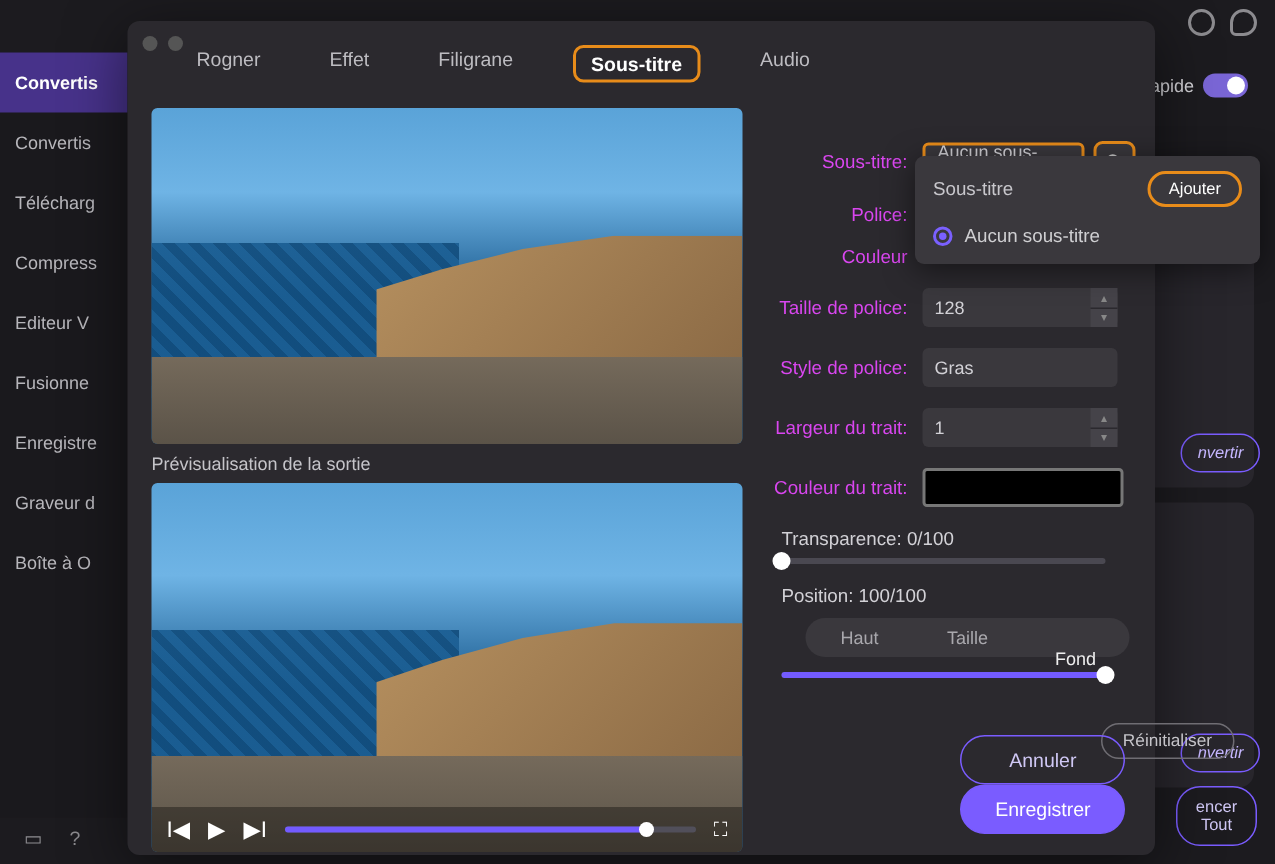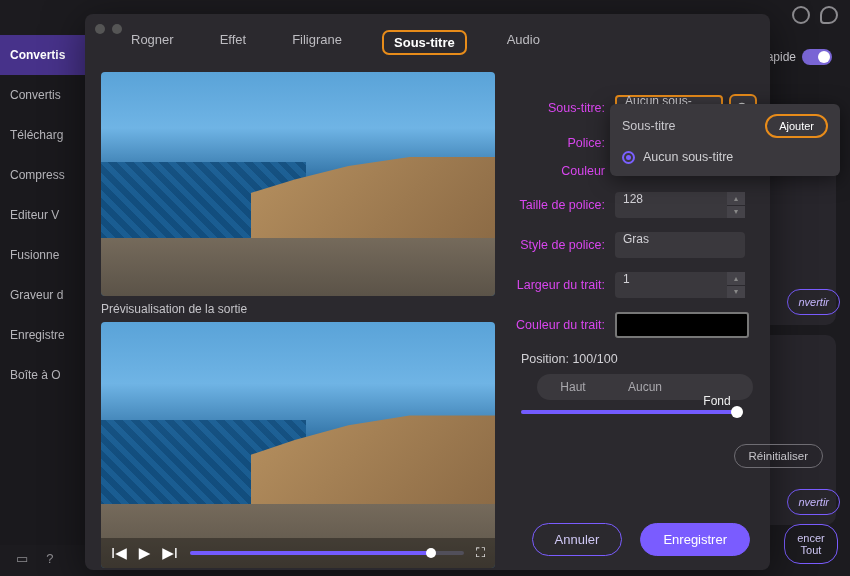--- a/index.html
+++ b/index.html
@@ -42,21 +42,21 @@
   .progress .thumb { position:absolute; left:88%; top:50%; transform:translate(-50%,-50%); width:10px; height:10px; background:#fff; border-radius:50%; }
   .fullscr { color:#fff; font-size:13px; }
 
   .settings { position:absolute; top: 80px; left: 420px; width: 330px; font-size: 12.5px; color:#d2d1d6; }
   .row { display:flex; align-items:center; margin-bottom: 14px; }
   .row .lbl { width: 110px; text-align:right; padding-right: 10px; color:#d946ef; }
   .dropdown { flex: 0 0 108px; height: 26px; background:#3a383d; border-radius:4px; display:flex; align-items:center; justify-content:space-between; padding:0 8px; font-size:12px; border: 2px solid #e88c1a; }
   .dropdown .chev { font-size:10px; color:#999; }
   .search-btn { margin-left:6px; width:28px; height:28px; border:2px solid #e88c1a; border-radius:6px; display:flex; align-items:center; justify-content:center; background:#3a383d; }
   .search-btn svg { width:14px; height:14px; stroke:#ccc; fill:none; }
-  .num-input { width: 130px; height: 26px; background:#3a383d; border-radius:4px; display:flex; padding:0 8px; font-size:12px; position:relative; }
+  .num-input { width: 130px; height: 26px; background:#3a383d; border-radius:4px; display:flex; align-items:center; padding:0 8px; font-size:12px; position:relative; }
   .spinner { position:absolute; right:0; top:0; width:18px; height:26px; display:flex; flex-direction:column; }
   .spinner div { flex:1; display:flex; align-items:center; justify-content:center; font-size:8px; color:#888; background:#454349; }
   .spinner div:first-child { border-bottom:1px solid #2b292e; }
   .color-sw { width: 134px; height: 26px; border:2px solid #777; border-radius:3px; background:#000; }
   .slider-row { margin-bottom: 14px; padding-left: 16px; }
   .slider-label { font-size:12.5px; margin-bottom: 6px; }
   .slider { width: 216px; height:4px; background:#4a4851; border-radius:3px; position:relative; }
   .slider .fill { position:absolute; left:0; top:0; height:100%; background:#735bff; border-radius:3px; }
   .slider .thumb { position:absolute; top:50%; transform:translate(-50%,-50%); width:12px; height:12px; background:#fff; border-radius:50%; }
   .seg { display:flex; width: 216px; height:26px; background:#3a383d; border-radius:14px; margin-left:16px; margin-top:8px; }
@@ -65,38 +65,38 @@
   .reset-btn { float:right; margin-top: 16px; margin-right: 12px; font-size:11.5px; border:1px solid #6f6d73; background:transparent; color:#c5c4c9; border-radius:14px; padding:5px 14px; }
 
   .popup { position:absolute; top: 104px; left: 610px; width: 230px; background:#3a383d; border-radius:6px; box-shadow: 0 4px 20px rgba(0,0,0,0.5); padding: 10px 12px 12px; z-index: 30; }
   .popup-head { display:flex; justify-content:space-between; align-items:center; }
   .popup-head span { font-size:12.5px; color:#c8c7cc; }
   .add-btn { border:2px solid #e88c1a; background:transparent; color:#fff; font-size:11px; border-radius:12px; padding:4px 12px; }
   .popup-opt { display:flex; align-items:center; gap:8px; margin-top:12px; font-size:12.5px; }
   .radio { width:13px; height:13px; border-radius:50%; border:2px solid #7a60ff; display:inline-block; position:relative; }
   .radio::after { content:""; position:absolute; inset:2px; background:#7a60ff; border-radius:50%; }
 
-  .modal-footer { position:absolute; bottom: 14px; right: 20px; display:flex; gap:18px; }
+  .modal-footer { position:absolute; bottom: 14px; right: 20px; display:flex; gap:0;flex-direction:column; }
   .btn { border-radius:18px; padding: 8px 22px; font-size:13px; cursor:pointer; }
   .btn.cancel { background:transparent; border:1.5px solid #7a5cff; color:#d0c8f5; }
   .btn.save { background:#7a5cff; border:1.5px solid #7a5cff; color:#fff; }
 </style>
 </head>
 <body>
 
 <div class="app">
   <div class="sidebar">
     <div class="sidebar-item active">Convertis</div>
     <div class="sidebar-item">Convertis</div>
     <div class="sidebar-item">Télécharg</div>
     <div class="sidebar-item">Compress</div>
     <div class="sidebar-item">Editeur V</div>
     <div class="sidebar-item">Fusionne</div>
+    <div class="sidebar-item">Enregistre</div>
     <div class="sidebar-item">Graveur d</div>
-    <div class="sidebar-item">Enregistre</div>
     <div class="sidebar-item">Boîte à O</div>
   </div>
 
   <div class="bottombar">
     <span>▭</span>
     <span>?</span>
   </div>
 
   <div class="topbar">
     <span class="avatar"></span>
@@ -198,26 +198,33 @@
               <div>▴</div>
               <div>▾</div>
             </div>
         </div>
       </div>
       <div class="row">
         <div class="lbl">Couleur du trait:</div>
         <div class="color-sw"></div>
       </div>
 
+      <div class="slider-row">
+        <div class="slider-label">Transparence: 0/100</div>
+        <div class="slider">
+          <div class="fill" style="width:0%"></div>
+          <div class="thumb" style="left:0%"></div>
+        </div>
+      </div>
 
       <div class="slider-row">
         <div class="slider-label">Position: 100/100</div>
         <div class="seg">
           <div>Haut</div>
-          <div>Aucun</div>
+          <div>Taille</div>
           <div class="sel">Fond</div>
         </div>
         <div class="slider" style="margin-top:10px">
           <div class="fill" style="width:100%"></div>
           <div class="thumb" style="left:100%"></div>
         </div>
       </div>
 
       <button class="reset-btn">Réinitialiser</button>
     </div>

